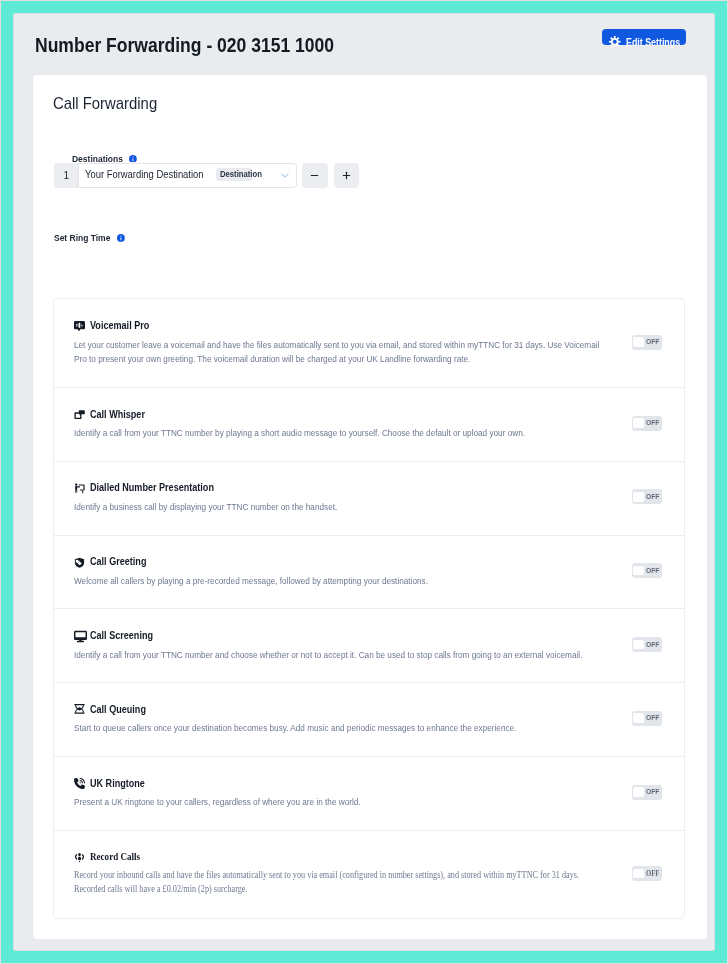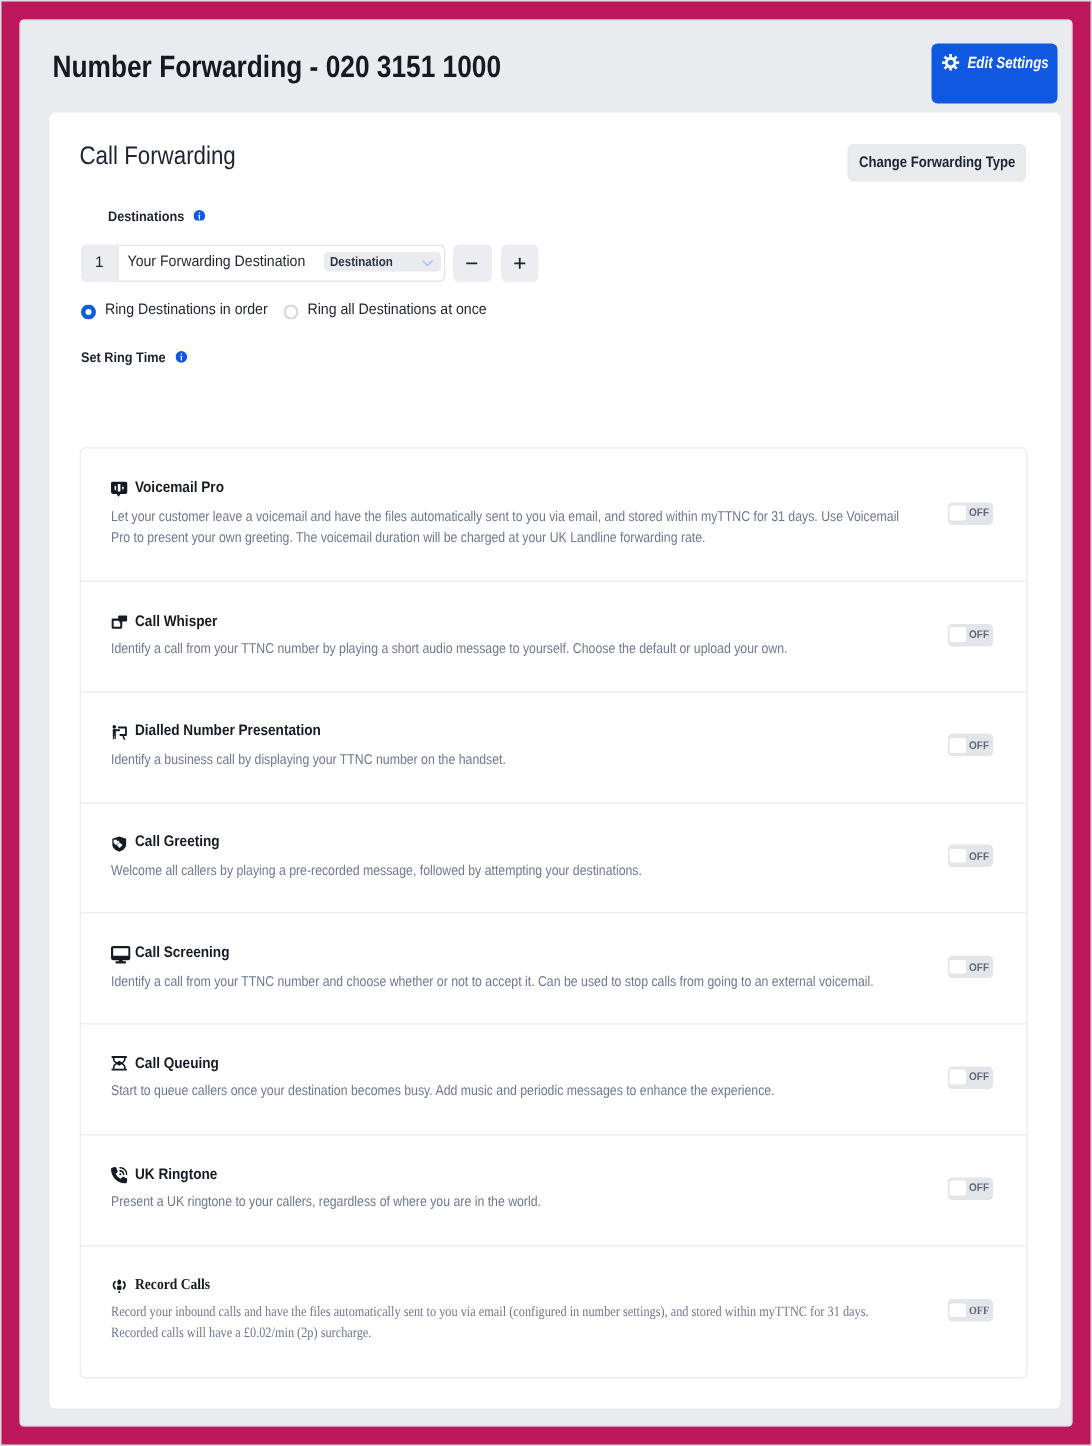--- a/index.html
+++ b/index.html
@@ -5,29 +5,29 @@
 <style>
   * { box-sizing: border-box; }
   html, body { margin:0; padding:0; }
   body {
     width: 728px; height: 964px;
     background: #ffffff;
     font-family: "Liberation Sans", sans-serif;
     -webkit-font-smoothing: antialiased;
     overflow: hidden;
   }
-  .page { position:absolute; left:0; top:0; width:728px; height:964px; background:#be185d; box-shadow: inset 0 0 0 1px #dedede; }
+  .page { position:absolute; left:0; top:0; width:728px; height:964px; background:#5eead4; box-shadow: inset 0 0 0 1px #dedede; }
   .shell { position:absolute; left:13px; top:13px; width:702px; height:938px; background:#e9ebef;
            box-shadow: inset 0 0 0 1px #dcdfe3; border-radius:3px; }
 
   
   .pagetitle { position:absolute; left:22px; top:20px; font-size:20.5px; font-weight:700;
                color:#131a22; white-space:nowrap; transform:scaleX(0.855); transform-origin:left top; }
-  .editbtn { position:absolute; left:608px; top:16.4px; width:84.3px; height:40px; background:#1158e0;
-             border-radius:4px; cursor:pointer;font-style:italic; }
+  .editbtn { position:absolute; left:589px; top:16.4px; width:84.3px; height:16px; background:#1158e0;
+             border-radius:4px; cursor:pointer; }
   .editbtn .ico { position:absolute; left:7.1px; top:6.3px; }
   .editbtn .ico svg { display:block; }
   .editbtn .lbl { position:absolute; left:24px; top:6.3px; color:#fff; font-size:10.8px; font-weight:700;
                   white-space:nowrap; transform:scaleX(0.82); transform-origin:left top; }
 
   
   .card { position:absolute; left:20px; top:62px; width:674px; height:864px; background:#fff; border-radius:4px; }
 
   .sectitle { position:absolute; left:20px; top:19px; font-size:17px; font-weight:400; color:#1b2430;
               white-space:nowrap; transform:scaleX(0.875); transform-origin:left top; }
@@ -44,21 +44,21 @@
 
   
   .destrow { position:absolute; left:20.5px; top:87.6px; width:306px; height:26px; }
   .destbox { position:absolute; left:0; top:0; width:243px; height:25.6px; background:#fff;
              box-shadow:inset 0 0 0 1px #e3e5e9; border-radius:4px; }
   .destidx { position:absolute; left:0; top:0; width:25.5px; height:100%; background:#ecedf1;
              border-radius:4px 0 0 4px; box-shadow:inset -1px 0 0 #e3e5e9; display:flex; align-items:center;
              justify-content:center; font-size:10.2px; color:#1c2430; }
   .destname { position:absolute; left:31.7px; top:6.3px; font-size:10.2px; color:#1c2430; white-space:nowrap;
               transform:scaleX(0.925); transform-origin:left top; }
-  .desttag { position:absolute; left:162.4px; top:5.6px; height:12.6px; width:78px; background:#e9ebef; border-radius:3px;
+  .desttag { position:absolute; left:162.4px; top:5.6px; height:12.6px; width:36px; background:#e9ebef; border-radius:3px;
              padding:0 4.2px; font-size:8.8px; font-weight:700; color:#2a3544; white-space:nowrap;
              display:flex; align-items:center; }
   .desttag span { transform:scaleX(0.875); transform-origin:left center; display:inline-block; }
   .destchev { position:absolute; left:227.5px; top:10.3px; }
   .destchev svg { display:block; }
   .sqbtn { position:absolute; top:0; width:25.8px; height:25.6px; background:#ecedf1; border-radius:4px;
            display:flex; align-items:center; justify-content:center; cursor:pointer; }
   .sqbtn svg { display:block; }
   .sqbtn.minus { left:248.5px; }
   .sqbtn.plus { left:280.1px; }
@@ -113,25 +113,22 @@
             <path d="M99.3 41.4L99.3 58.6L83.4 56.4L78.1 69.1L90.9 78.8L78.8 90.9L69.1 78.1L56.4 83.4L58.6 99.3L41.4 99.3L43.6 83.4L30.9 78.1L21.2 90.9L9.1 78.8L21.9 69.1L16.6 56.4L0.7 58.6L0.7 41.4L16.6 43.6L21.9 30.9L9.1 21.2L21.2 9.1L30.9 21.9L43.6 16.6L41.4 0.7L58.6 0.7L56.4 16.6L69.1 21.9L78.8 9.1L90.9 21.2L78.1 30.9L83.4 43.6Z M50 33a17 17 0 1 0 0.1 0z" fill="#ffffff" fill-rule="evenodd"></path>
           </svg>
         </span>
     <span class="lbl">Edit Settings</span>
   </div>
 
   <div class="card">
 
     <div class="sectitle">Call Forwarding</div>
 
-    <div class="changebtn">
-      <span class="lbl">Change Forwarding Type</span>
-    </div>
-
-    <div class="fieldlabel" style="left:20.6px; top:64px;padding-left:18px;">
+
+    <div class="fieldlabel" style="left:20.6px; top:79px;padding-left:18px;">
       <span class="txt">Destinations</span>
       <span class="infoicon features-icon-slot">
             <svg width="11" height="11" viewBox="0 0 512 512">
               <circle cx="256" cy="256" r="256" fill="#1158e0"></circle>
               <rect x="228" y="100" width="56" height="66" rx="20" fill="#ffffff"></rect>
               <rect x="228" y="206" width="56" height="206" rx="20" fill="#ffffff"></rect>
             </svg>
           </span>
     </div>
 
@@ -154,30 +151,20 @@
             </svg>
           </div>
       <div class="sqbtn plus">
             <svg width="11" height="11" viewBox="0 0 16 16">
               <rect x="2.6" y="7.2" width="10.8" height="1.7" rx="0.5" fill="#1c2430"></rect>
               <rect x="7.15" y="2.6" width="1.7" height="10.8" rx="0.5" fill="#1c2430"></rect>
             </svg>
           </div>
     </div>
 
-    <div class="radios">
-      <div class="radio r1">
-        <span class="rdot on"></span>
-        <span class="rlabel">Ring Destinations in order</span>
-      </div>
-      <div class="radio r2">
-        <span class="rdot"></span>
-        <span class="rlabel">Ring all Destinations at once</span>
-      </div>
-    </div>
 
     <div class="fieldlabel" style="left:20.6px; top:158.4px;">
       <span class="txt">Set Ring Time</span>
       <span class="infoicon features-icon-slot">
             <svg width="11" height="11" viewBox="0 0 512 512">
               <circle cx="256" cy="256" r="256" fill="#1158e0"></circle>
               <rect x="228" y="100" width="56" height="66" rx="20" fill="#ffffff"></rect>
               <rect x="228" y="206" width="56" height="206" rx="20" fill="#ffffff"></rect>
             </svg>
           </span>

